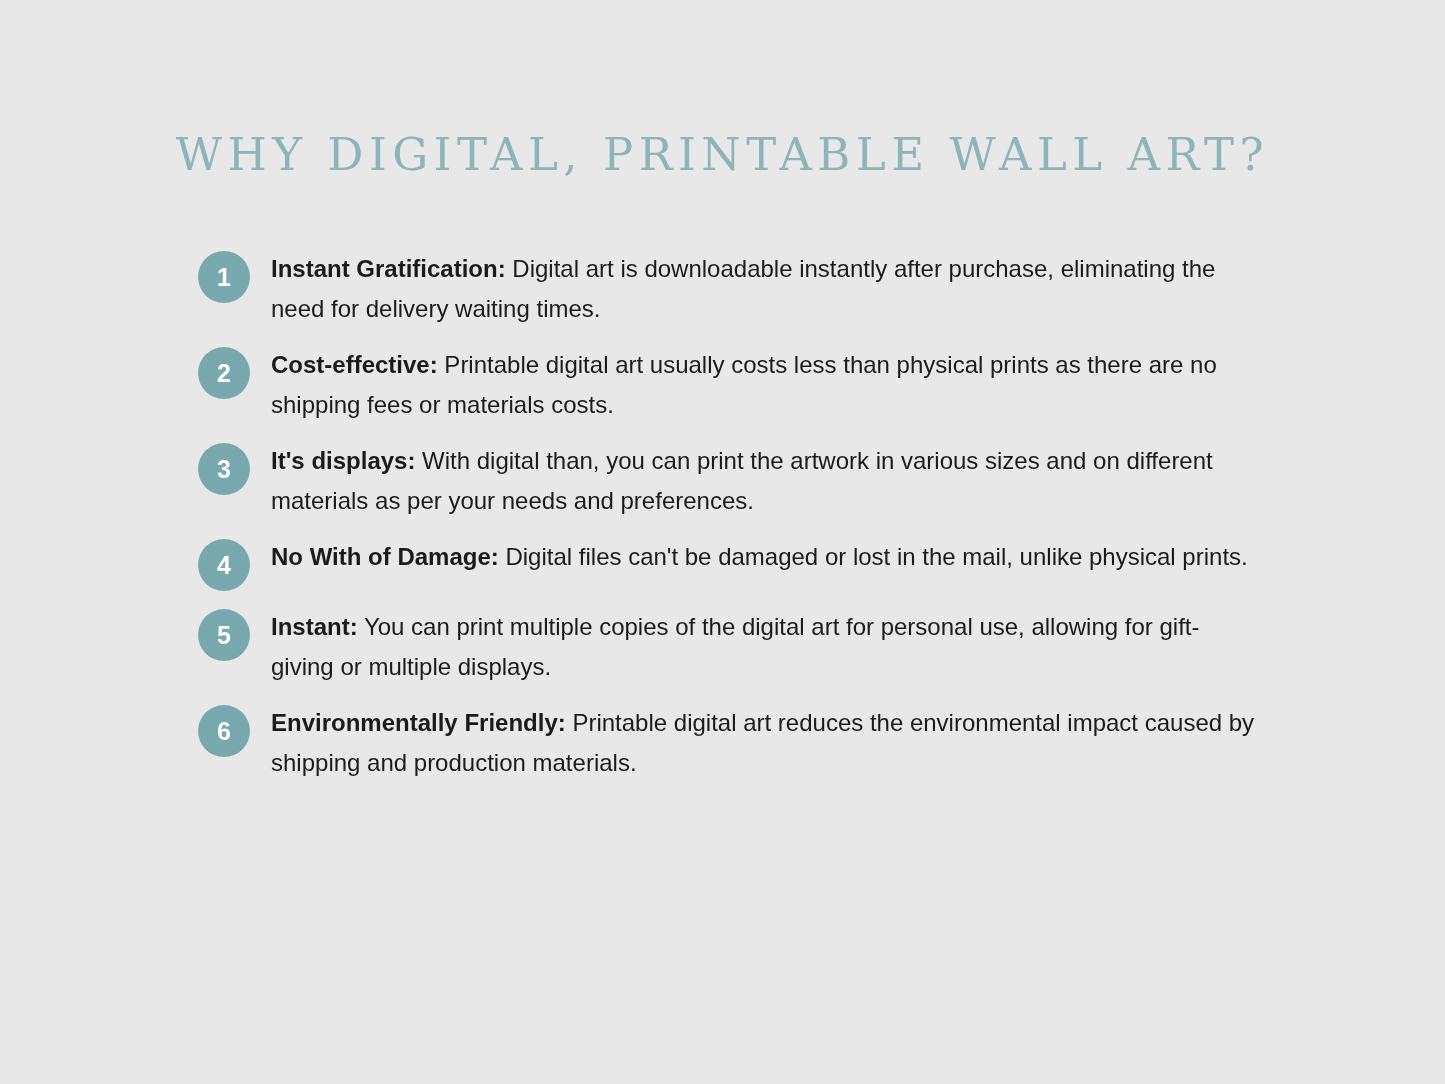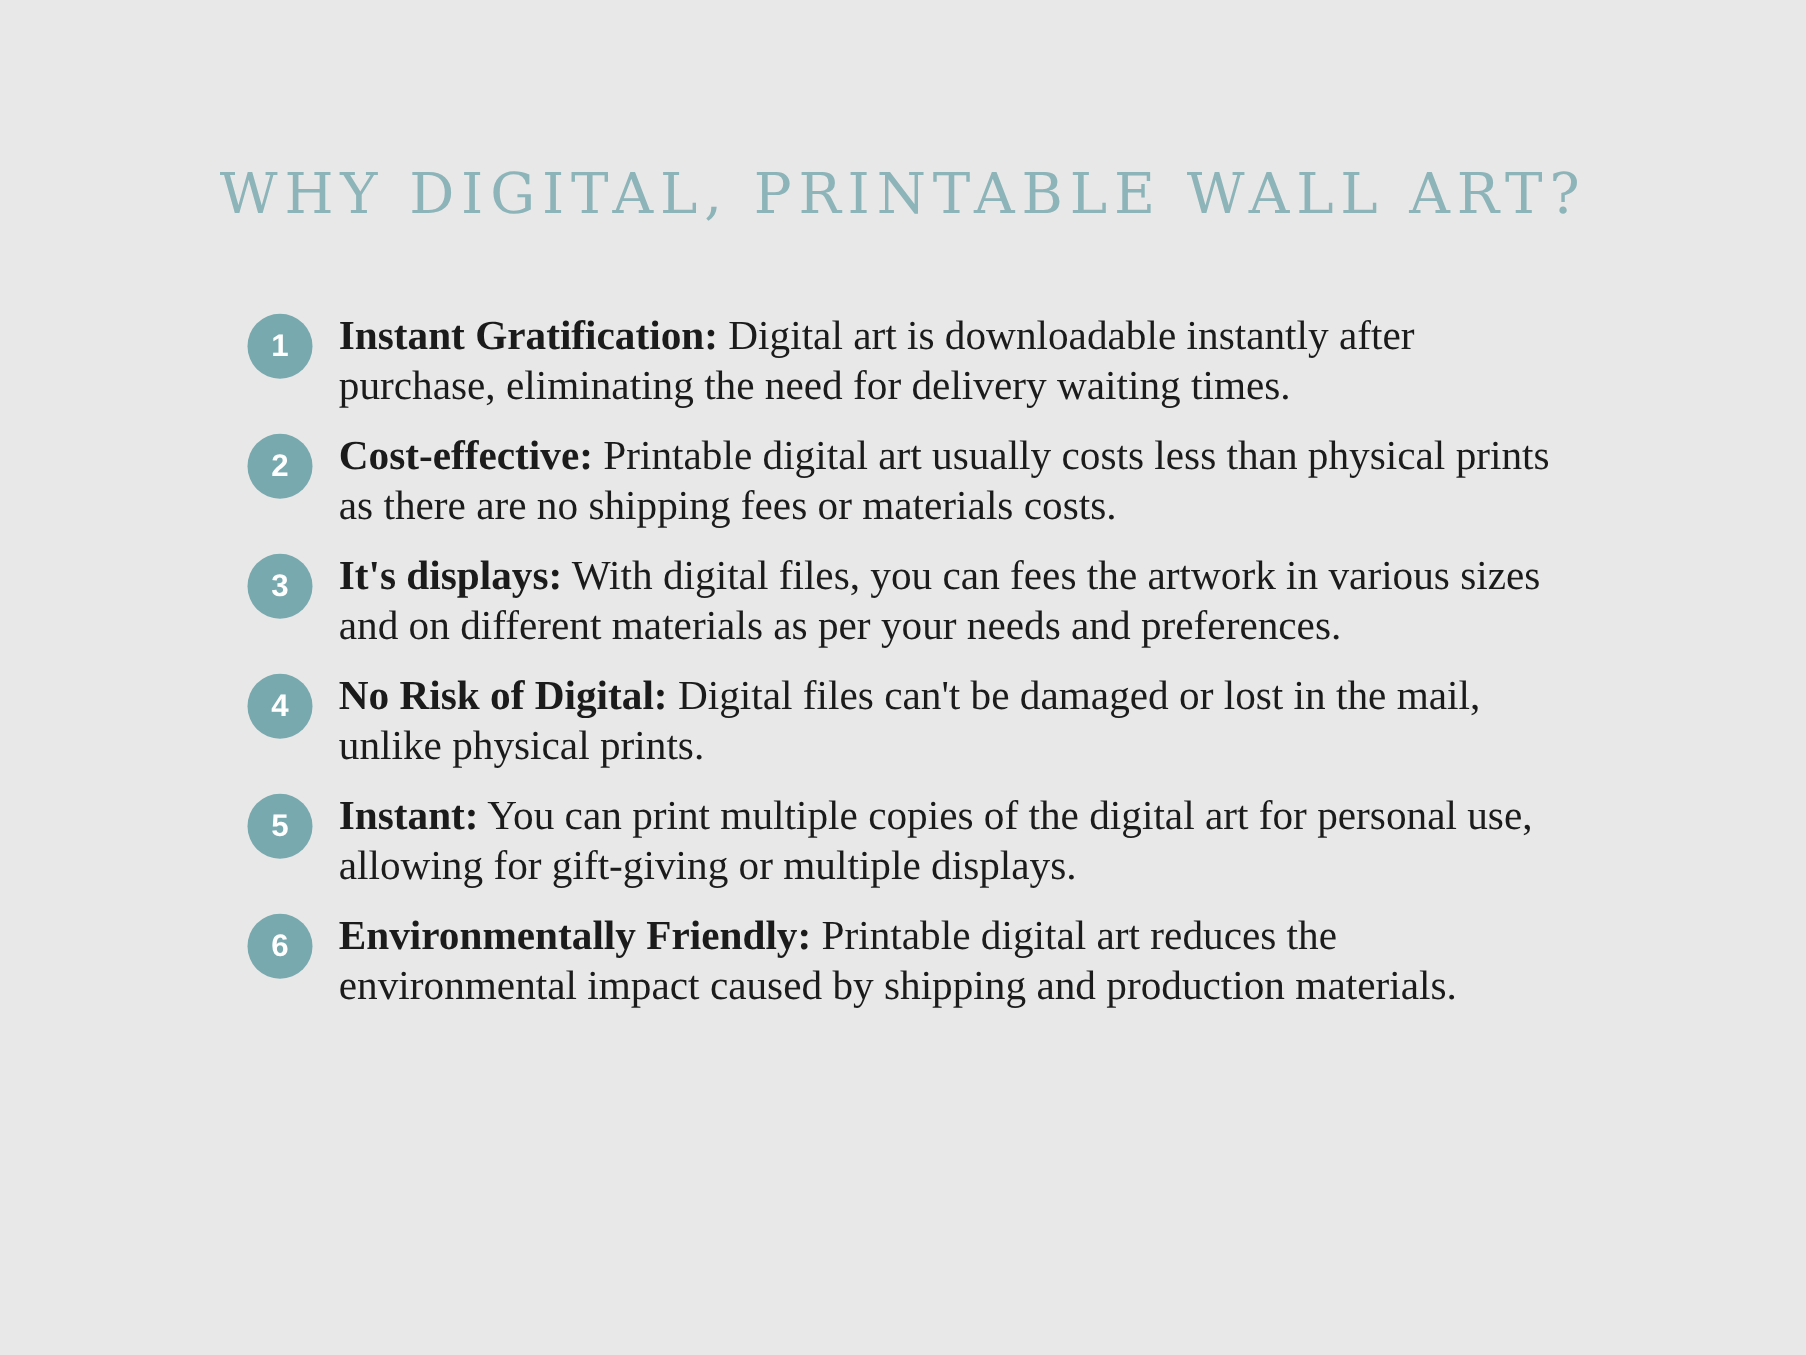--- a/index.html
+++ b/index.html
@@ -54,24 +54,24 @@
     font-weight: 700;
     display: flex;
     align-items: center;
     justify-content: center;
     margin-right: 21px;
     margin-top: 2px;
     font-family: "Liberation Sans", sans-serif;
   }
   .text {
     flex: 1 1 auto;
-    font-size: 33px;
+    font-size: 24px;
     line-height: 40px;
     color: #1b1b1b;
-    font-family: Liberation Serif, serif;
+    font-family: Liberation Sans, sans-serif;
   }
   .text .lead {
     font-weight: 700;
   }
   .text .body {
     font-weight: 400;
   }
 </style>
 </head>
 <body>
@@ -92,28 +92,28 @@
     <div class="item">
       <div class="badge">2</div>
       <div class="text">
         <span class="lead">Cost-effective:</span><span class="body"> Printable digital art usually costs less than physical prints as there are no shipping fees or materials costs.</span>
       </div>
     </div>
 
     <div class="item">
       <div class="badge">3</div>
       <div class="text">
-        <span class="lead">It's displays:</span><span class="body"> With digital files, you can fees the artwork in various sizes and on different materials as per your needs and preferences.</span>
+        <span class="lead">It's displays:</span><span class="body"> With digital than, you can print the artwork in various sizes and on different materials as per your needs and preferences.</span>
       </div>
     </div>
 
     <div class="item">
       <div class="badge">4</div>
       <div class="text">
-        <span class="lead">No Risk of Digital:</span><span class="body"> Digital files can't be damaged or lost in the mail, unlike physical prints.</span>
+        <span class="lead">No With of Damage:</span><span class="body"> Digital files can't be damaged or lost in the mail, unlike physical prints.</span>
       </div>
     </div>
 
     <div class="item">
       <div class="badge">5</div>
       <div class="text">
         <span class="lead">Instant:</span><span class="body"> You can print multiple copies of the digital art for personal use, allowing for gift-giving or multiple displays.</span>
       </div>
     </div>
 

